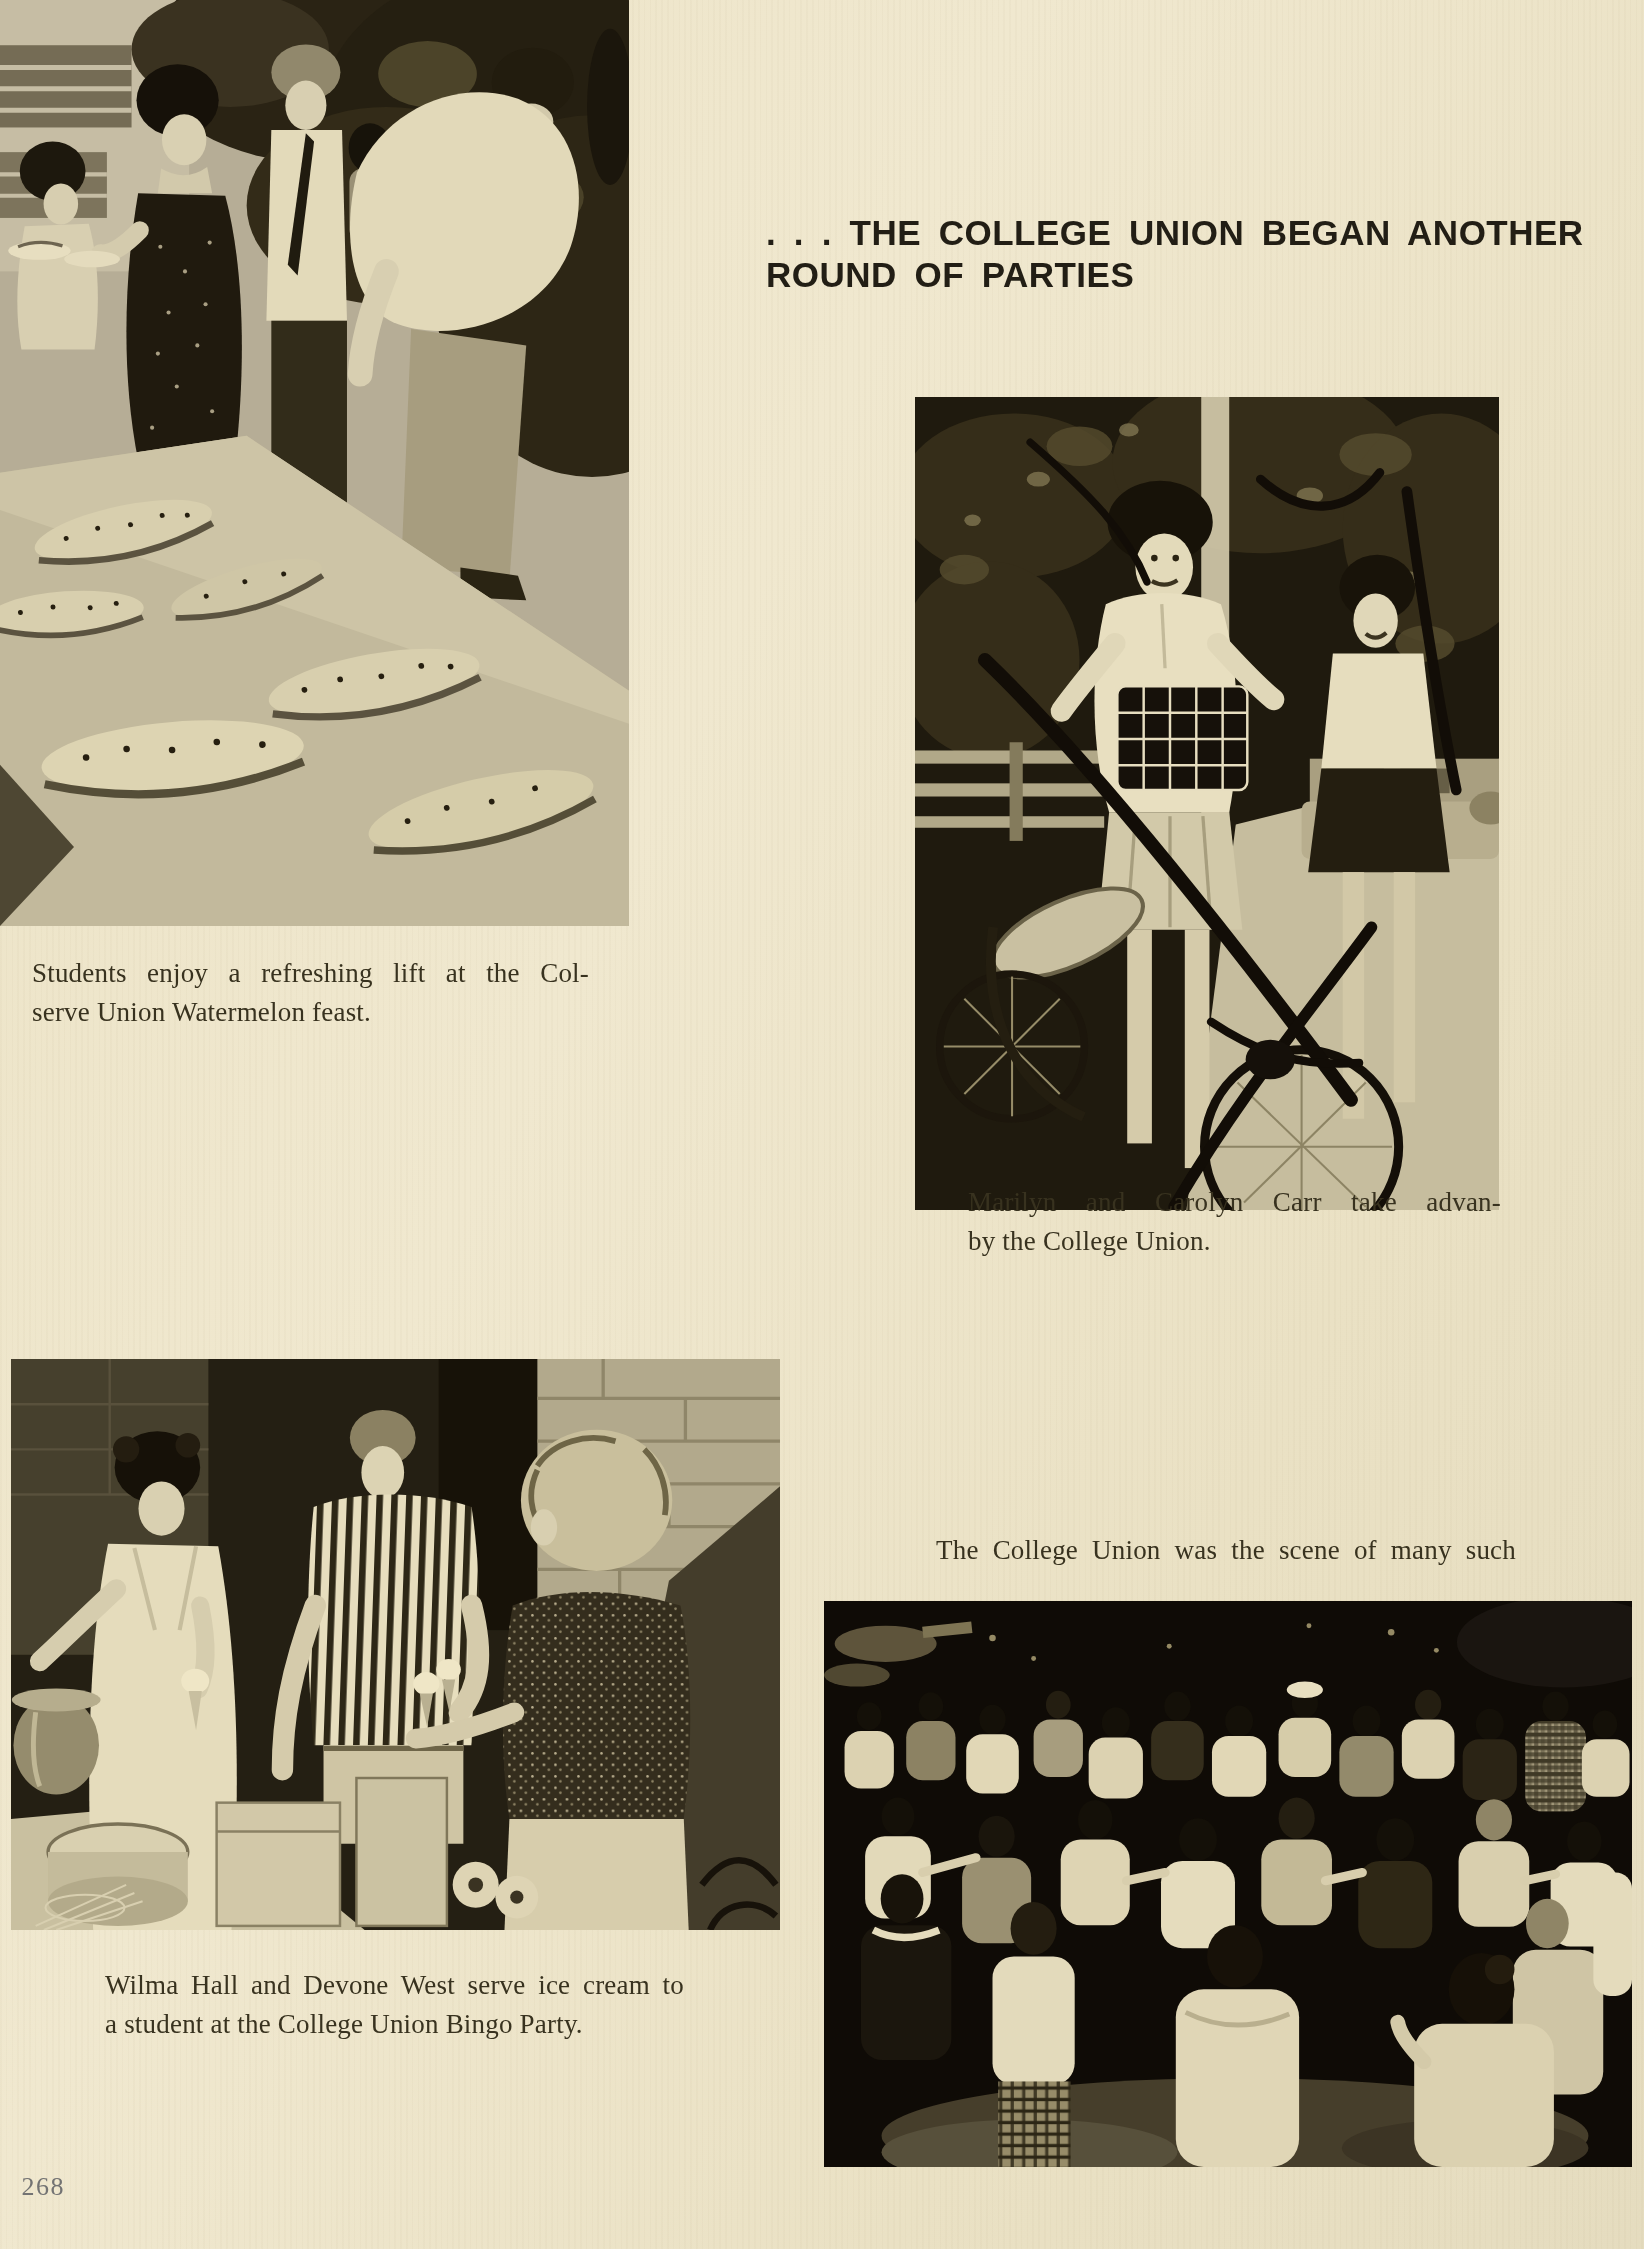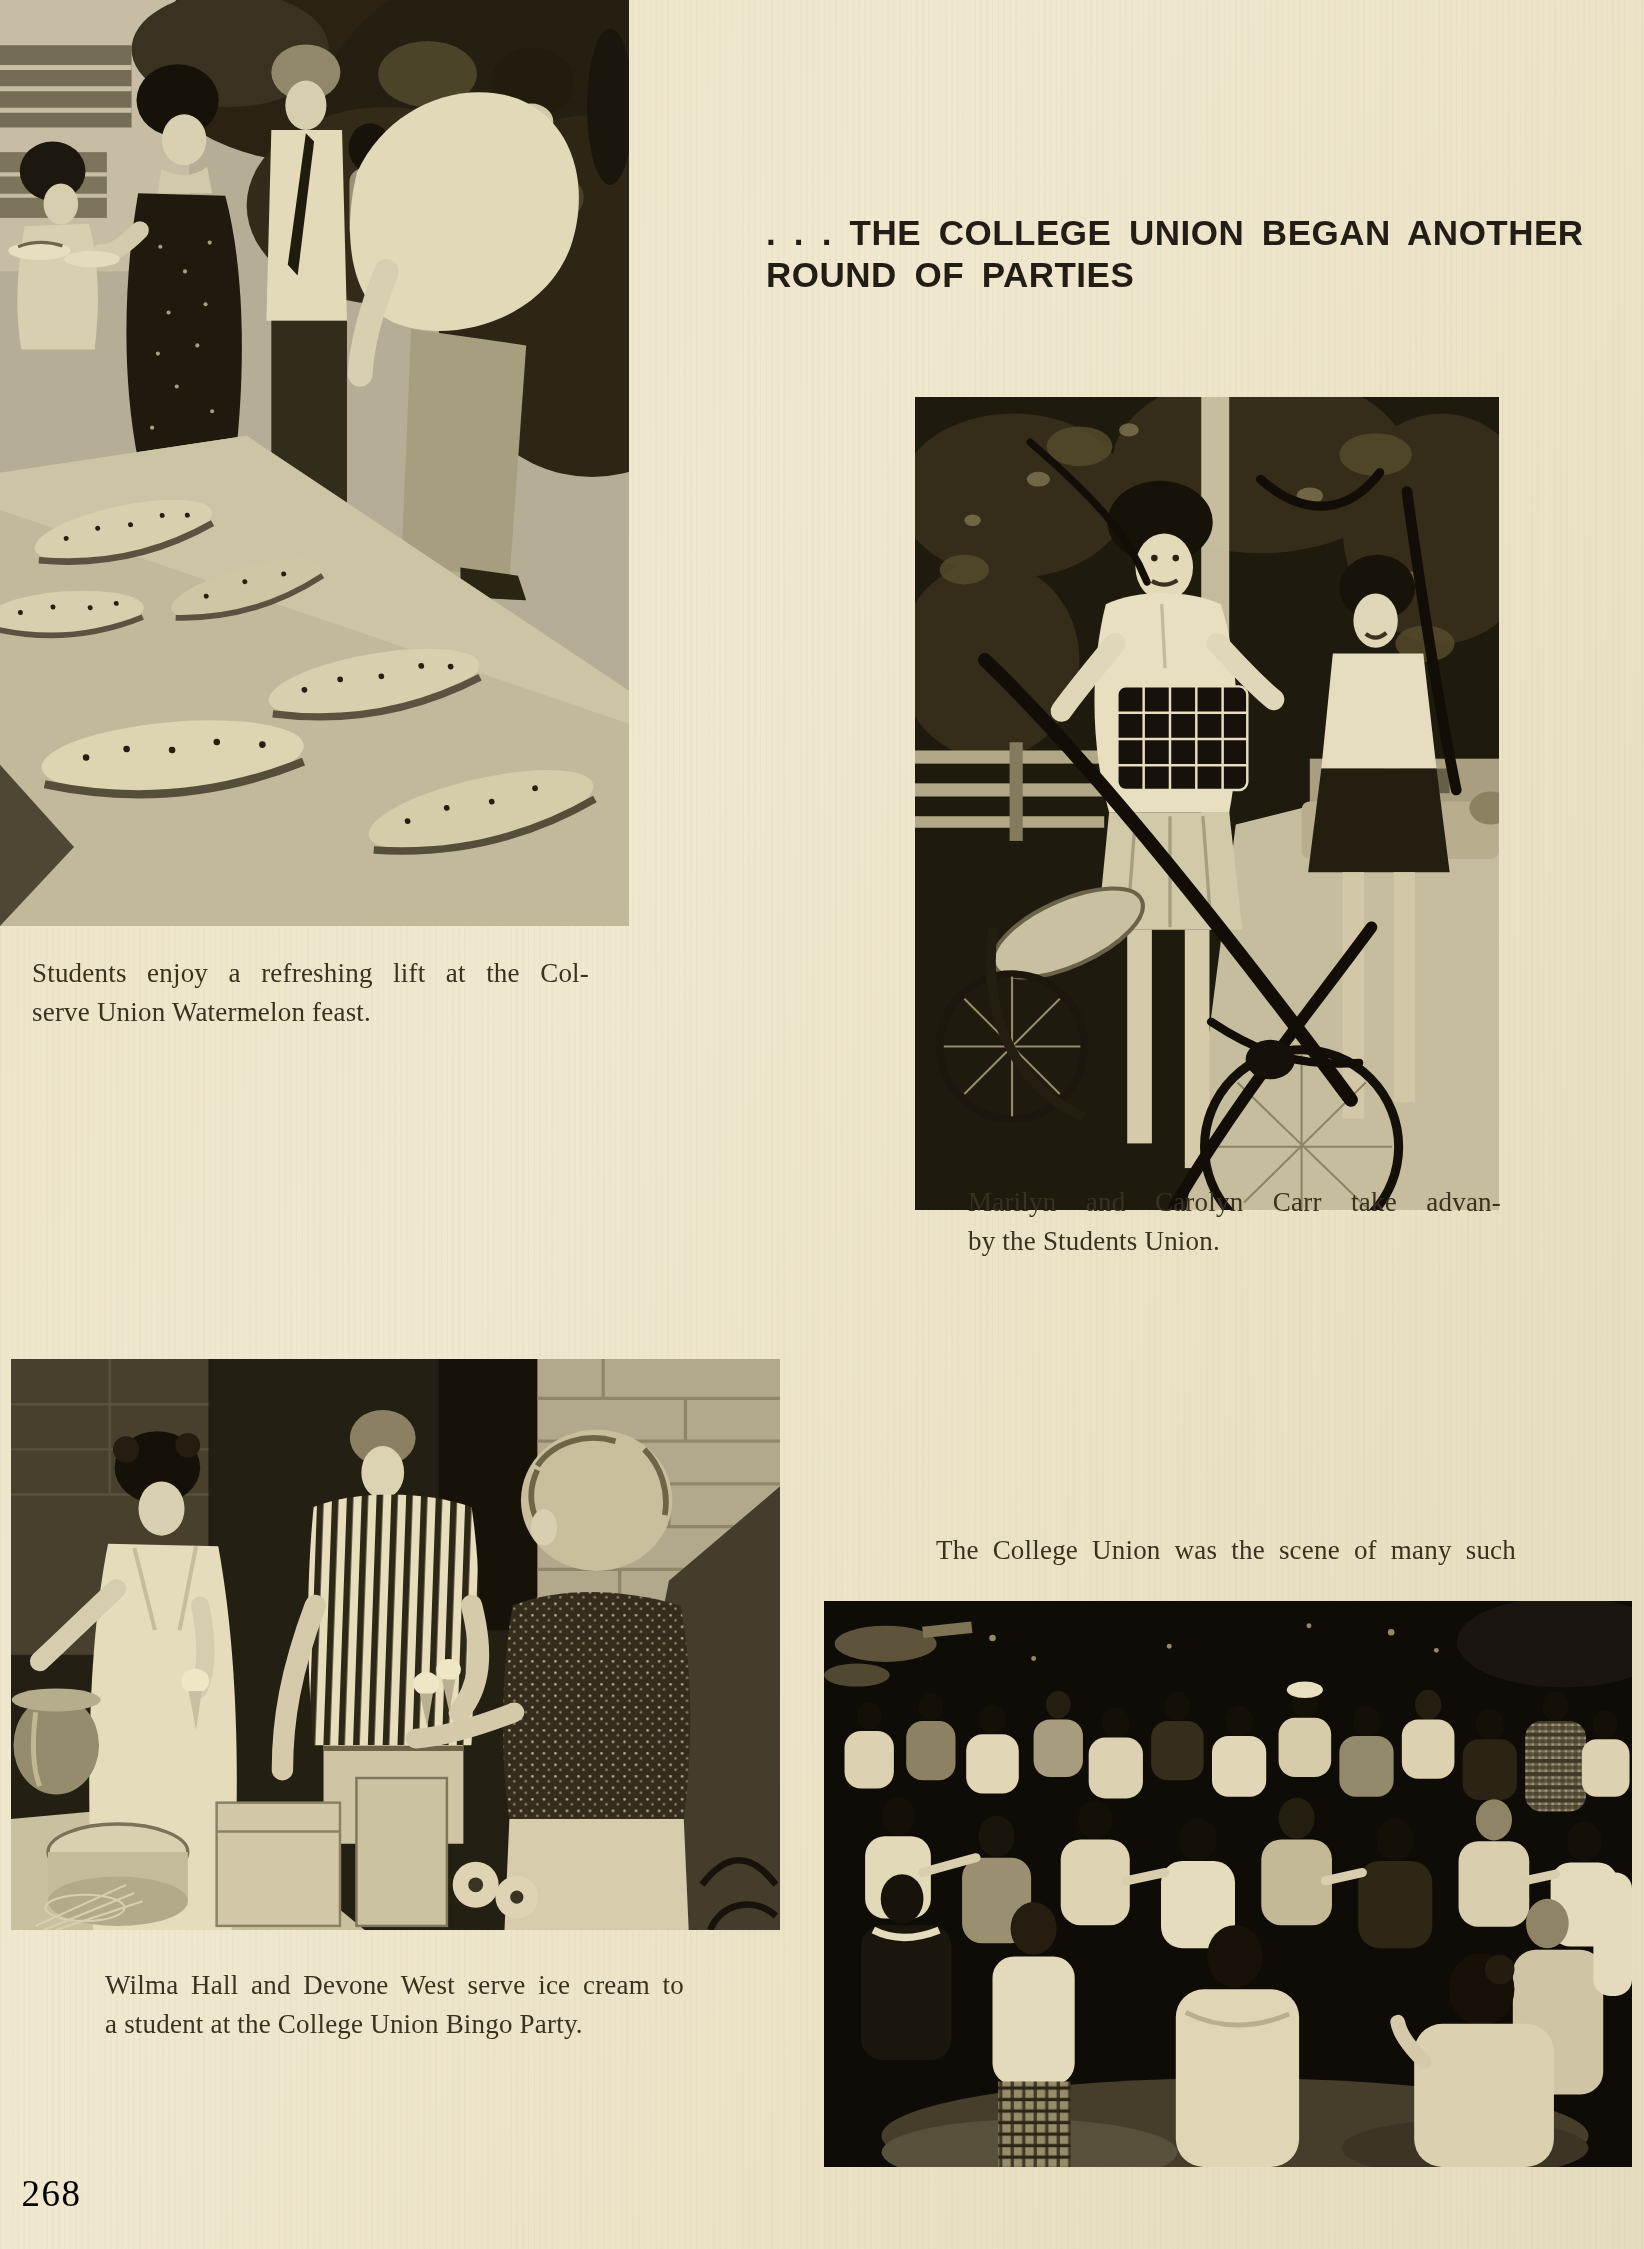--- a/index.html
+++ b/index.html
@@ -25,21 +25,21 @@
     font-size:35px; line-height:42px; letter-spacing:0.5px; word-spacing:7.4px;
     color:#221e15;
   }
   .caption {
     position:absolute; color:#38321f;
     font-size:27px; line-height:39px; letter-spacing:0.2px;
   }
   .caption .ln.just { text-align:justify; text-align-last:justify; }
   .pagenum {
     position:absolute; left:21.4px; top:2172px;
-    font-size:37px; letter-spacing:1.6px; color:#000000;
+    font-size:26px; letter-spacing:1.6px; color:#737373;
   }
 </style>
 </head>
 <body>
 
 <div class="paper"></div>
 
 <div class="photo" style="left:0;top:0;width:629px;height:926px;">
   <svg viewBox="0 0 765 1126" preserveAspectRatio="none">
     <rect width="765" height="1126" fill="#b6ad96"></rect>
@@ -271,21 +271,21 @@
       <path d="M140 55 C215 120 258 165 282 225" stroke-width="9"></path>
       <path d="M360 760 C420 800 470 815 540 810" stroke-width="10"></path>
     </g>
     <ellipse cx="432" cy="806" rx="30" ry="24" fill="#15100a"></ellipse>
     <path d="M95 645 C82 745 115 835 205 876" fill="none" stroke="#241e10" stroke-width="12"></path>
   </svg>
 </div>
 
 <div class="caption" style="left:968px;top:1183px;width:533px;">
   <div class="ln just">Marilyn and Carolyn Carr take advan-</div>
-  <div class="ln">by the Students Union.</div>
+  <div class="ln">by the College Union.</div>
 </div>
 
 <div class="photo" style="left:10.7px;top:1359px;width:769px;height:571px;">
   <svg viewBox="0 0 935 695" preserveAspectRatio="none">
     <defs>
       <pattern id="p3-stp" width="18" height="18" patternUnits="userSpaceOnUse" patternTransform="rotate(2)">
         <rect width="18" height="18" fill="#e7debe"></rect>
           <rect width="8" height="18" fill="#2d2716"></rect>
       </pattern>
       <pattern id="p3-spk" width="14" height="14" patternUnits="userSpaceOnUse">

